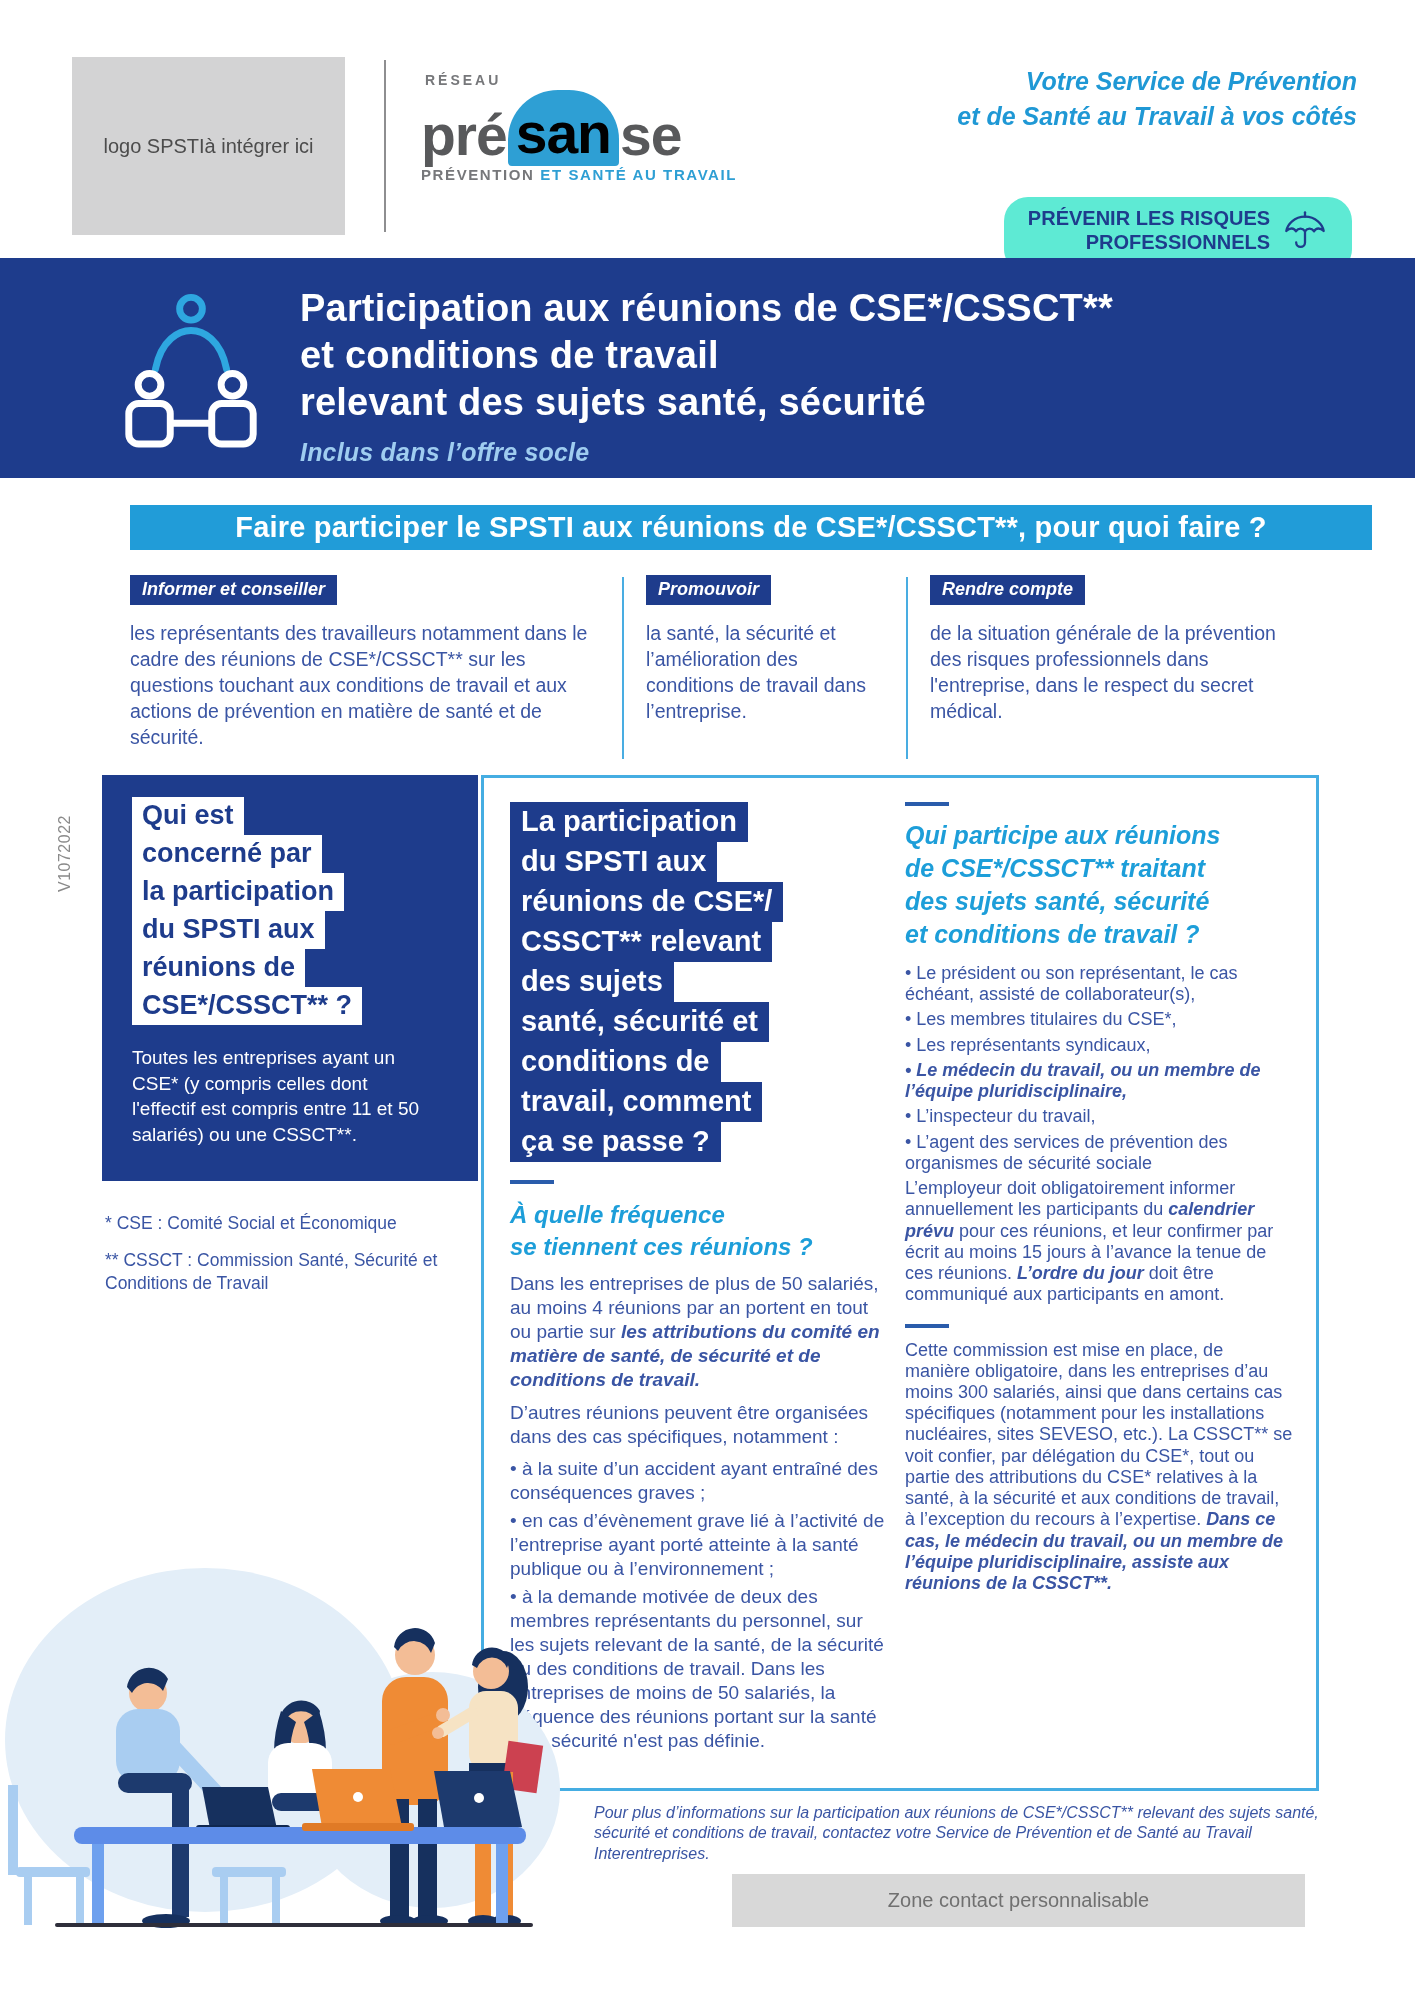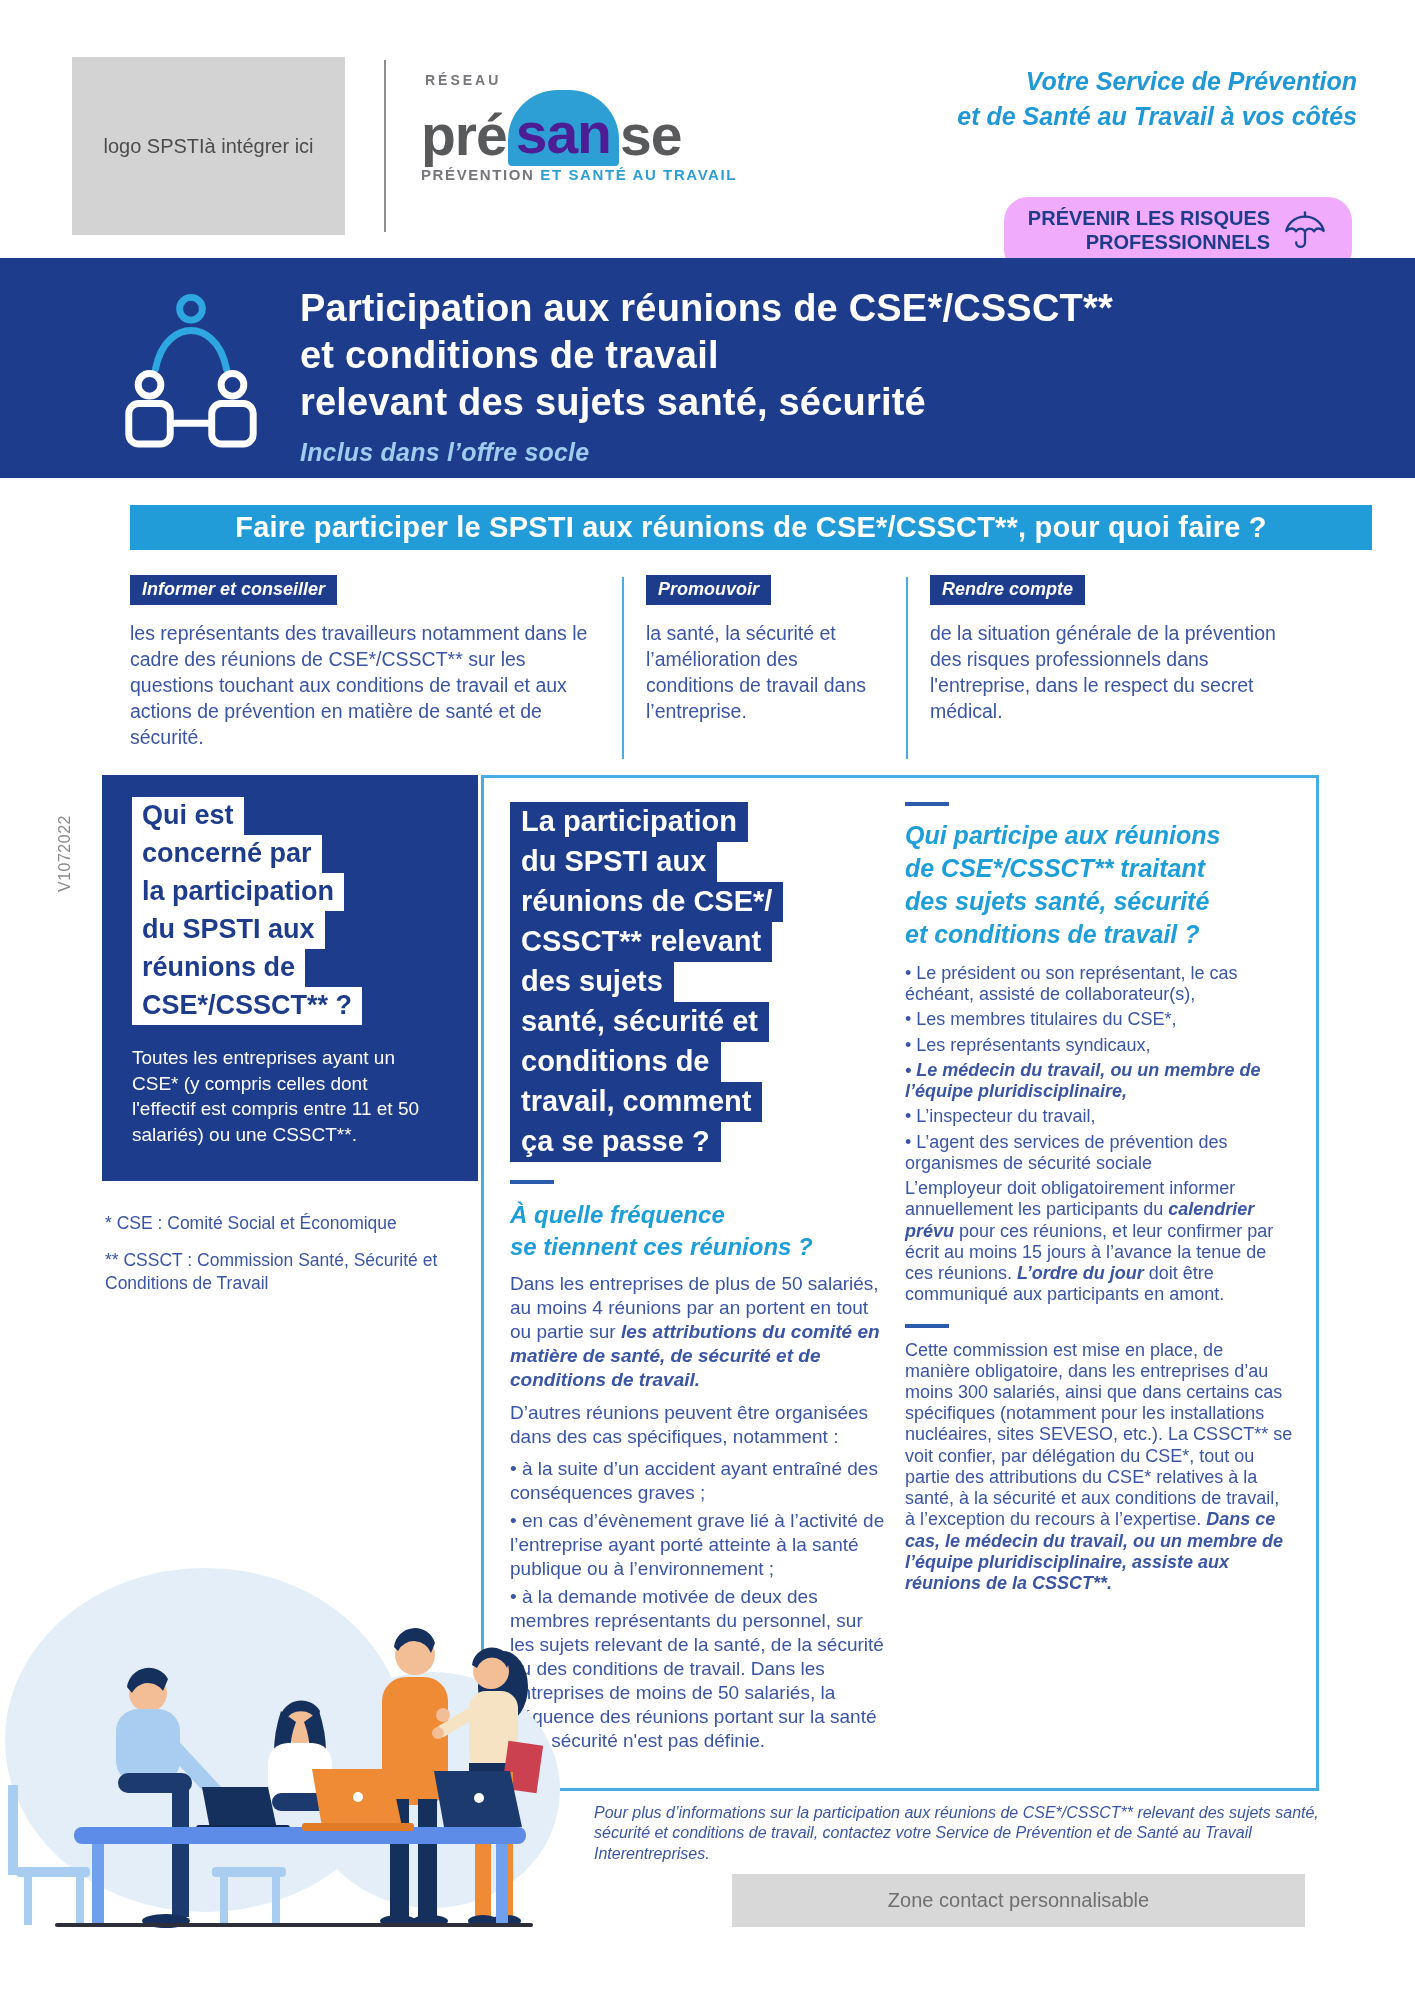--- a/index.html
+++ b/index.html
@@ -8,27 +8,27 @@
   .page { position:relative; width:1415px; height:2000px; background:#fff; overflow:hidden; }
 
   
   .logo-box { position:absolute; left:72px; top:57px; width:273px; height:178px; background:#d3d3d4;
     display:flex; flex-direction:row; align-items:center; justify-content:center;
     color:#4c4c4c; font-size:20px; line-height:1.5; }
   .logo-divider { position:absolute; left:384px; top:60px; width:2px; height:172px; background:#8e8e90; }
   .brand { position:absolute; left:421px; top:72px; }
   .brand-reseau { color:#76777a; font-size:14px; font-weight:bold; letter-spacing:3px; margin-left:4px; }
   .brand-name { font-size:57px; font-weight:bold; color:#58595b; letter-spacing:-1px; line-height:1.05; margin-top:2px; display:flex; align-items:flex-end; }
-  .brand-san { display:inline-block; background:#2e9fd4; color:#4c1d95; padding:14px 8px 2px;
+  .brand-san { display:inline-block; background:#2e9fd4; color:#000000; padding:14px 8px 2px;
     border-radius:45% 45% 4px 4px / 65% 65% 4px 4px; margin:0 1px; }
   .brand-base { font-size:15px; font-weight:bold; letter-spacing:1.6px; }
   .brand-base .g { color:#76777a; } .brand-base .b { color:#2e9fd4; }
   .tagline { position:absolute; right:58px; top:64px; text-align:right;
     color:#1f98d5; font-size:25px; font-weight:bold; font-style:italic; line-height:1.38; }
-  .badge { position:absolute; left:1004px; top:197px; width:348px; height:76px; background:#f0abfc;
+  .badge { position:absolute; left:1004px; top:197px; width:348px; height:76px; background:#5eead4;
     border-radius:24px; display:flex; align-items:flex-start; justify-content:center; gap:12px; padding-top:9px; z-index:1; }
   .badge-text { color:#1e3c8c; font-weight:bold; font-size:20px; line-height:1.22; text-align:right; }
   .badge svg { margin-top:2px; }
 
   
   .hero { position:absolute; left:0; top:258px; width:1415px; height:220px; background:#1e3c8c; z-index:2; }
   .hero-icon { position:absolute; left:112px; top:24px; }
   .hero-title { position:absolute; left:300px; top:27px; color:#fff; font-weight:bold; font-size:38px; line-height:1.24; letter-spacing:.2px; }
   .hero-sub { color:#9fcdf0; font-style:italic; font-weight:bold; font-size:25px; margin-top:11px; }
 

